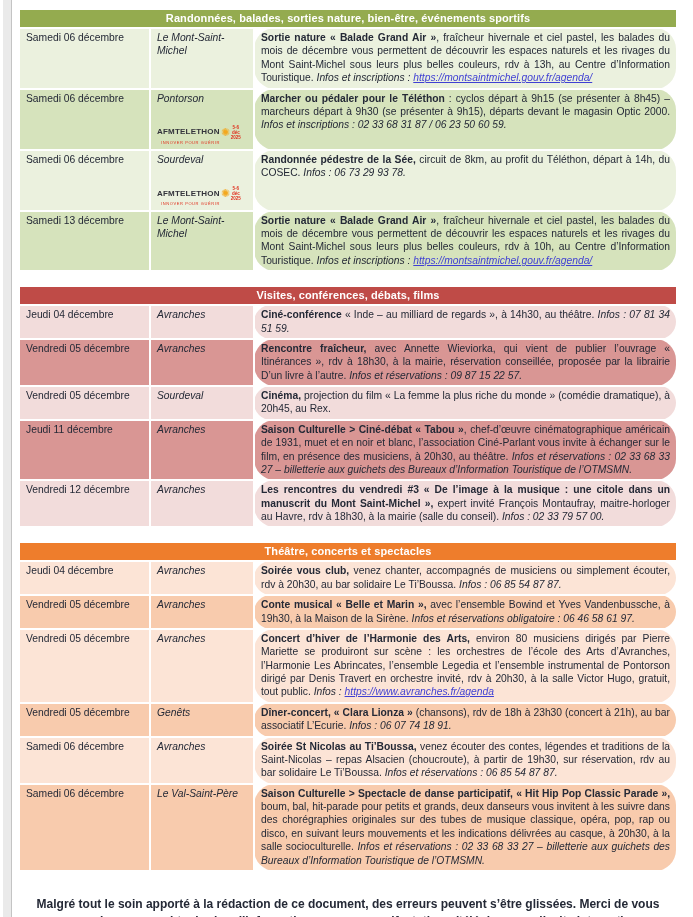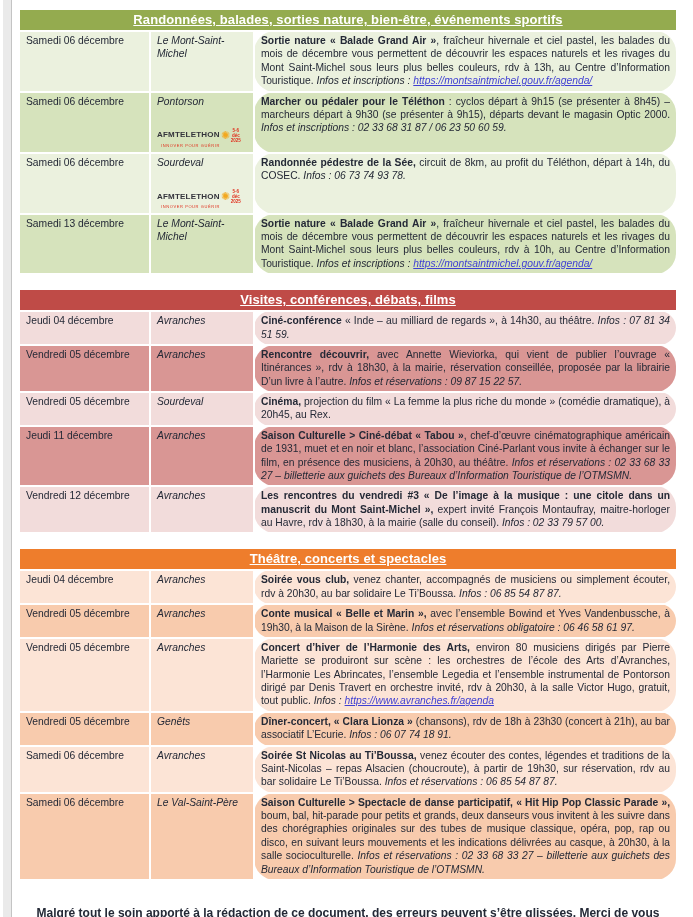--- a/index.html
+++ b/index.html
@@ -27,26 +27,25 @@
   }
   table.events {
     width: 100%;
     border-collapse: collapse;
     table-layout: fixed;
     margin-bottom: 15px;
   }
   table.events th.title {
     background: var(--hdr);
     color: #ffffff;
-    font-size: 13px;
+    font-size: 11px;
     font-weight: bold;
     text-align: center;
     padding: 2px 2px 3px;
     letter-spacing: 0.1px;
-    text-decoration: underline;
   }
   table.events td {
     border: 2.5px solid #ffffff;
     vertical-align: top;
     padding: 2px 6px 3px;
     font-size: 10.3px;
     line-height: 1.3;
   }
   table.events td:first-child { border-left: 0; }
   table.events td:last-child  { border-right: 0; border-radius: 21px; }
@@ -158,21 +157,21 @@
         <tr class="light">
           <td class="date-cell">Samedi 06 décembre</td>
           <td class="location-cell"><span>Sourdeval</span><span class="telethon">
               <span class="telethon-top">
                 <span class="telethon-name">AFMTELETHON</span>
                 <span class="telethon-star">✺</span>
                 <span class="telethon-dates"><span>5-6</span><br><span>déc</span><br><span>2025</span></span>
               </span>
               <span class="telethon-slogan">INNOVER POUR GUÉRIR</span>
             </span></td>
-          <td class="desc-cell"><span class="s-b">Randonnée pédestre de la Sée,</span><span class="s-n"> circuit de 8km, au profit du Téléthon, départ à 14h, du COSEC. </span><span class="s-i">Infos : 06 73 74 93 78.</span></td>
+          <td class="desc-cell"><span class="s-b">Randonnée pédestre de la Sée,</span><span class="s-n"> circuit de 8km, au profit du Téléthon, départ à 14h, du COSEC. </span><span class="s-i">Infos : 06 73 29 93 78.</span></td>
         </tr>
         <tr class="dark">
           <td class="date-cell">Samedi 13 décembre</td>
           <td class="location-cell"><span>Le Mont-Saint-Michel</span></td>
           <td class="desc-cell"><span class="s-b">Sortie nature « Balade Grand Air »</span><span class="s-n">, fraîcheur hivernale et ciel pastel, les balades du mois de décembre vous permettent de découvrir les espaces naturels et les rivages du Mont Saint-Michel sous leurs plus belles couleurs, rdv à 10h, au Centre d’Information Touristique. </span><span class="s-i">Infos et inscriptions : </span><a href="#" class="s-l">https://montsaintmichel.gouv.fr/agenda/</a></td>
         </tr>
       </tbody>
   </table>
 
   <table class="events" style="--hdr: #bf4b47; --light: #f2dcdb; --dark: #d99694;">
@@ -188,21 +187,21 @@
     </thead>
     <tbody>
         <tr class="light">
           <td class="date-cell">Jeudi 04 décembre</td>
           <td class="location-cell"><span>Avranches</span></td>
           <td class="desc-cell"><span class="s-b">Ciné-conférence</span><span class="s-n"> « Inde – au milliard de regards », à 14h30, au théâtre. </span><span class="s-i">Infos : 07 81 34 51 59.</span></td>
         </tr>
         <tr class="dark">
           <td class="date-cell">Vendredi 05 décembre</td>
           <td class="location-cell"><span>Avranches</span></td>
-          <td class="desc-cell"><span class="s-b">Rencontre découvrir,</span><span class="s-n"> avec Annette Wieviorka, qui vient de publier l’ouvrage « Itinérances », rdv à 18h30, à la mairie, réservation conseillée, proposée par la librairie D’un livre à l’autre. </span><span class="s-i">Infos et réservations : 09 87 15 22 57.</span></td>
+          <td class="desc-cell"><span class="s-b">Rencontre fraîcheur,</span><span class="s-n"> avec Annette Wieviorka, qui vient de publier l’ouvrage « Itinérances », rdv à 18h30, à la mairie, réservation conseillée, proposée par la librairie D’un livre à l’autre. </span><span class="s-i">Infos et réservations : 09 87 15 22 57.</span></td>
         </tr>
         <tr class="light">
           <td class="date-cell">Vendredi 05 décembre</td>
           <td class="location-cell"><span>Sourdeval</span></td>
           <td class="desc-cell"><span class="s-b">Cinéma,</span><span class="s-n"> projection du film « La femme la plus riche du monde » (comédie dramatique), à 20h45, au Rex.</span></td>
         </tr>
         <tr class="dark">
           <td class="date-cell">Jeudi 11 décembre</td>
           <td class="location-cell"><span>Avranches</span></td>
           <td class="desc-cell"><span class="s-b">Saison Culturelle &gt; Ciné-débat « Tabou »</span><span class="s-n">, chef-d’œuvre cinématographique américain de 1931, muet et en noir et blanc, l’association Ciné-Parlant vous invite à échanger sur le film, en présence des musiciens, à 20h30, au théâtre. </span><span class="s-i">Infos et réservations : 02 33 68 33 27 – billetterie aux guichets des Bureaux d’Information Touristique de l’OTMSMN.</span></td>

